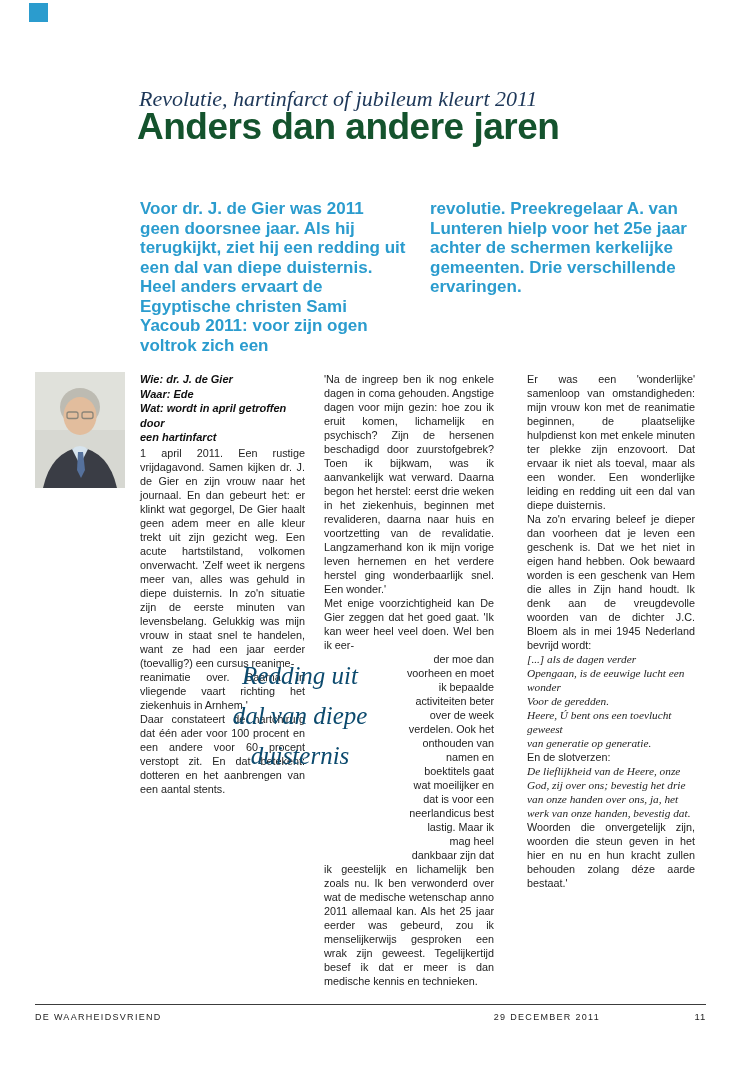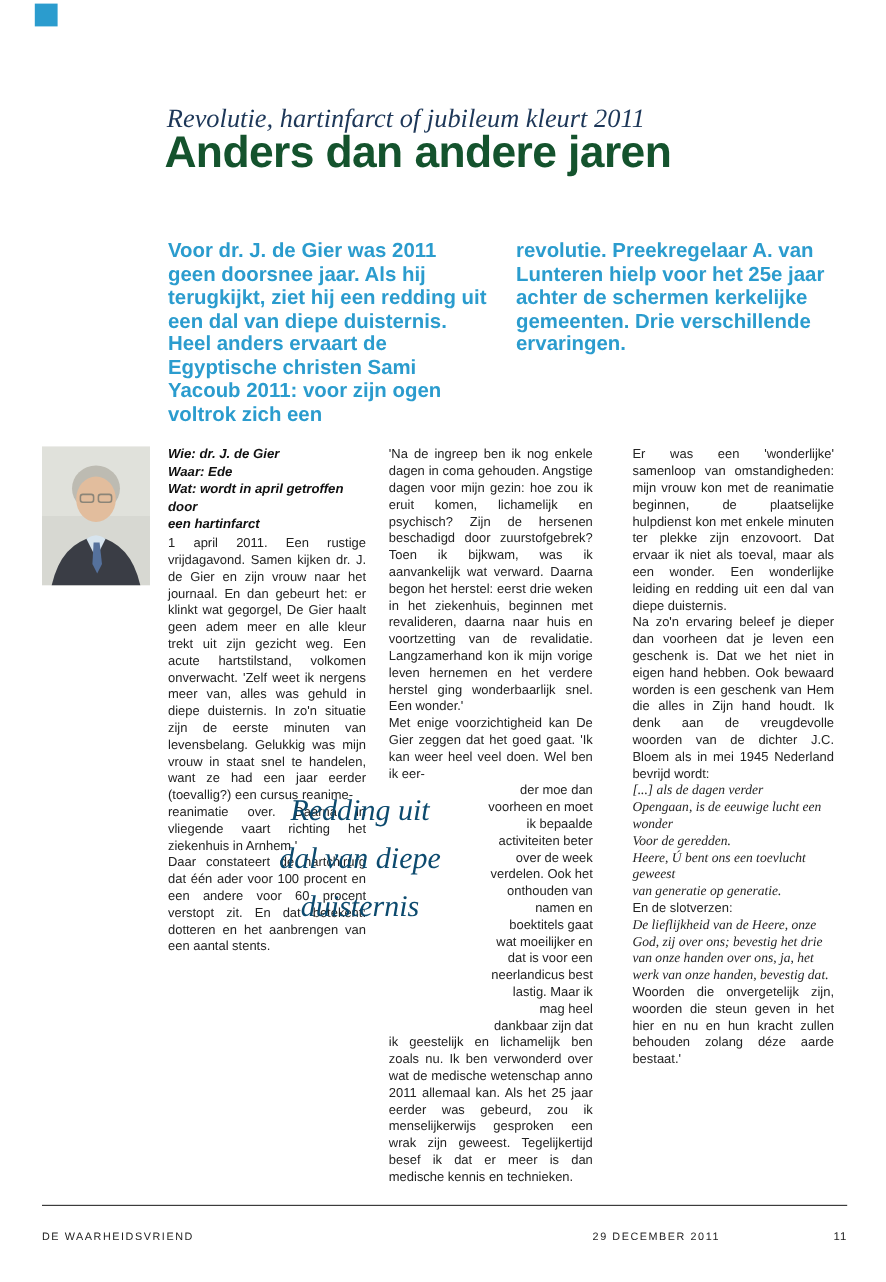--- a/index.html
+++ b/index.html
@@ -70,21 +70,21 @@
     color: #0c4a6e;
   }
 
   .col .verse {
     font-family: "Liberation Serif", serif;
     font-style: italic; font-size: 11.3px; text-align: left;
   }
 
   .footer {
     position: absolute; left: 35px; top: 1004px; width: 671px;
-    border-top: 1px solid #3c3c3c; padding-top: 20px;
+    border-top: 1px solid #3c3c3c; padding-top: 6px;
     display: flex; align-items: baseline;
     font-size: 9px; letter-spacing: 1.3px; color: #1c1c1c;
   }
   .footer .date { margin-left: auto; }
   .footer .pagenum { width: 106px; text-align: right; font-size: 9.5px; letter-spacing: 0.8px; }
 </style>
 </head>
 <body>
 
 <div class="page">

